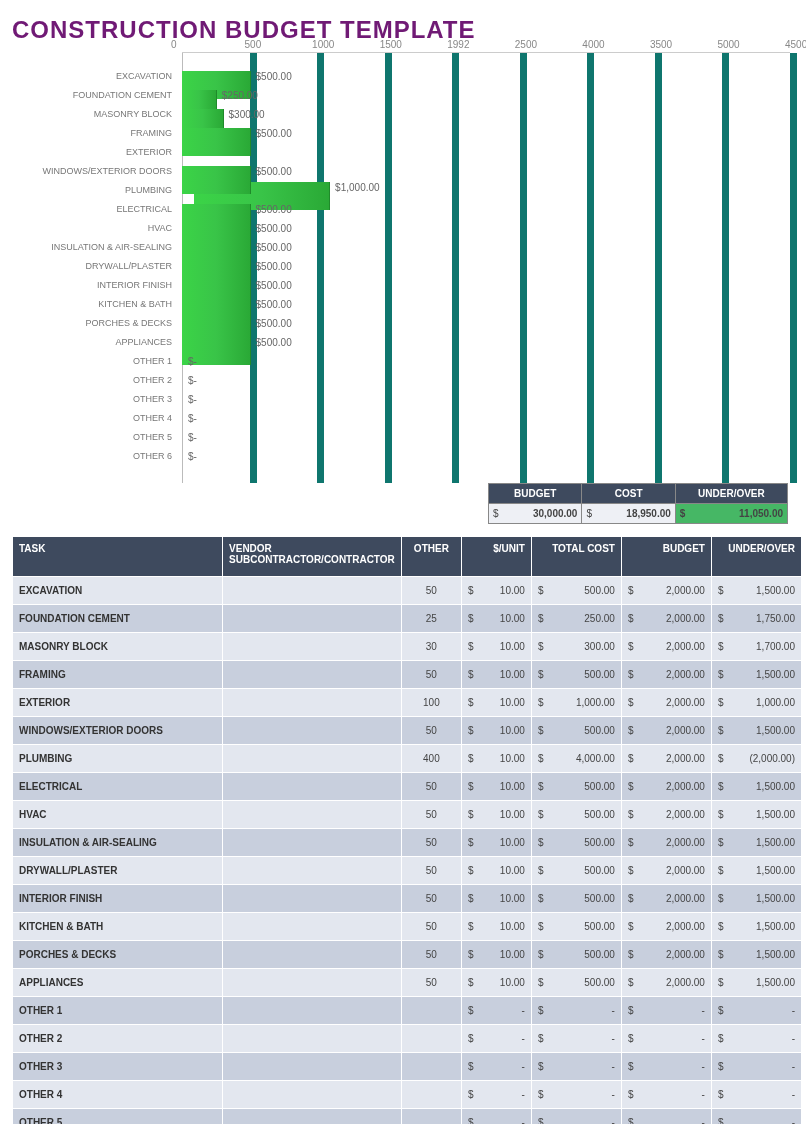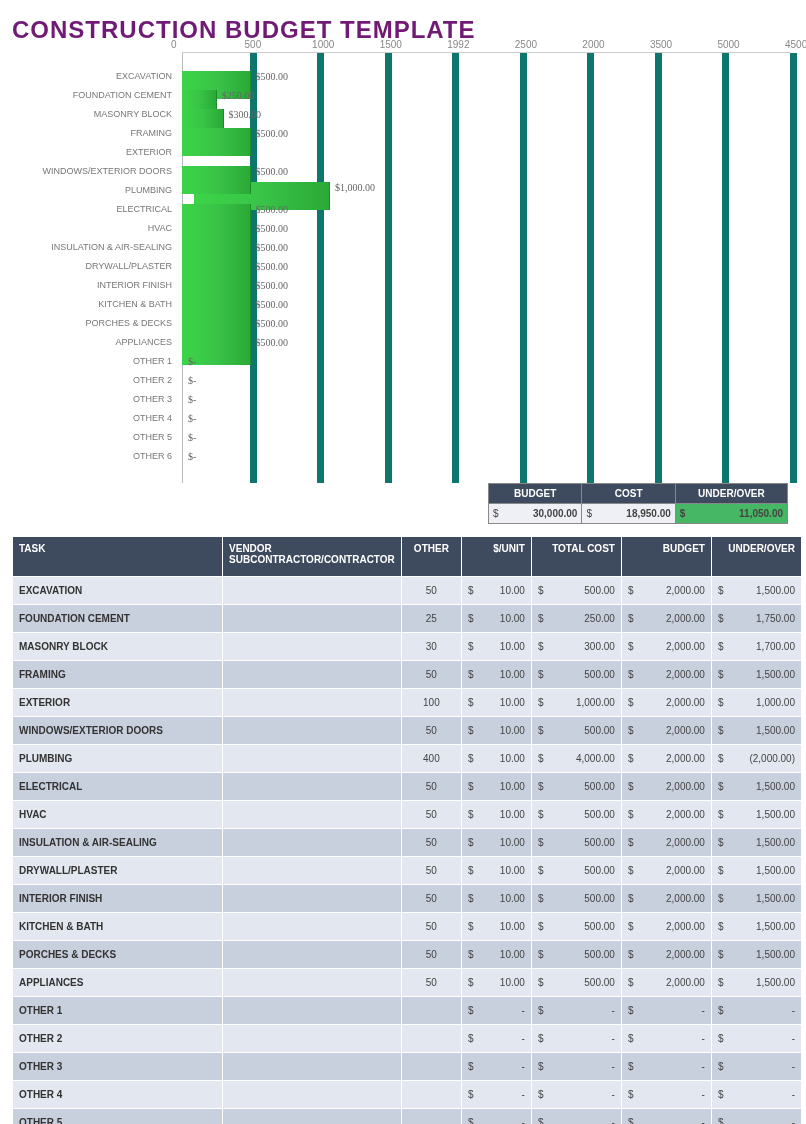--- a/index.html
+++ b/index.html
@@ -68,21 +68,20 @@
     color: #777;
     line-height: 18px;
     height: 18px;
     white-space: nowrap;
   }
   .bar {
     position: absolute;
     height: 28px;
     background: linear-gradient(90deg, #3bd447 0%, #39c448 50%, #2aa936 100%);
     border-right: 1px solid #1f8a2a;
-    font-family: Liberation Serif, serif;
   }
   .bar-label {
     position: absolute;
     font-size: 10px;
     color: #666;
     line-height: 12px;
     left: 100%;
     margin-left: 6px;
     white-space: nowrap;
   }
@@ -180,21 +179,21 @@
           <div class="tick" style="left: 33.3333%;">
             <div class="tick-label">1500</div>
           </div>
           <div class="tick" style="left: 44.4444%;">
             <div class="tick-label">1992</div>
           </div>
           <div class="tick" style="left: 55.5556%;">
             <div class="tick-label">2500</div>
           </div>
           <div class="tick" style="left: 66.6667%;">
-            <div class="tick-label">2000</div>
+            <div class="tick-label">4000</div>
           </div>
           <div class="tick" style="left: 77.7778%;">
             <div class="tick-label">3500</div>
           </div>
           <div class="tick" style="left: 88.8889%;">
             <div class="tick-label">5000</div>
           </div>
           <div class="tick" style="left: 100%;">
             <div class="tick-label">4500</div>
           </div>

